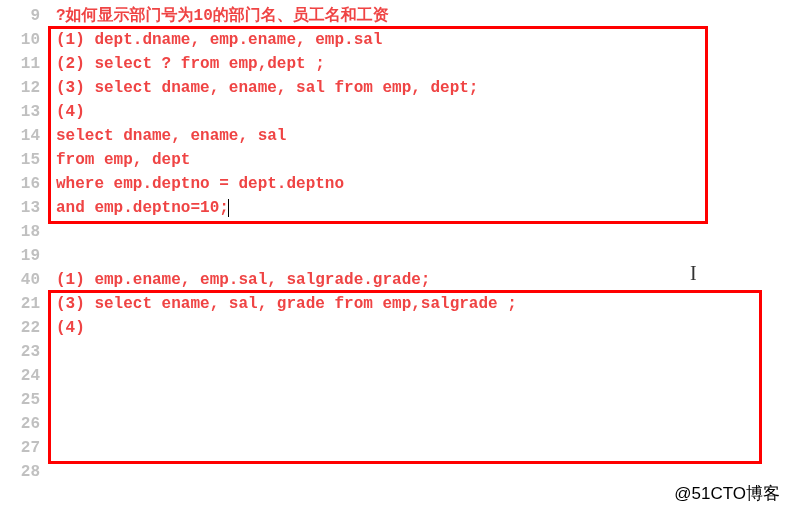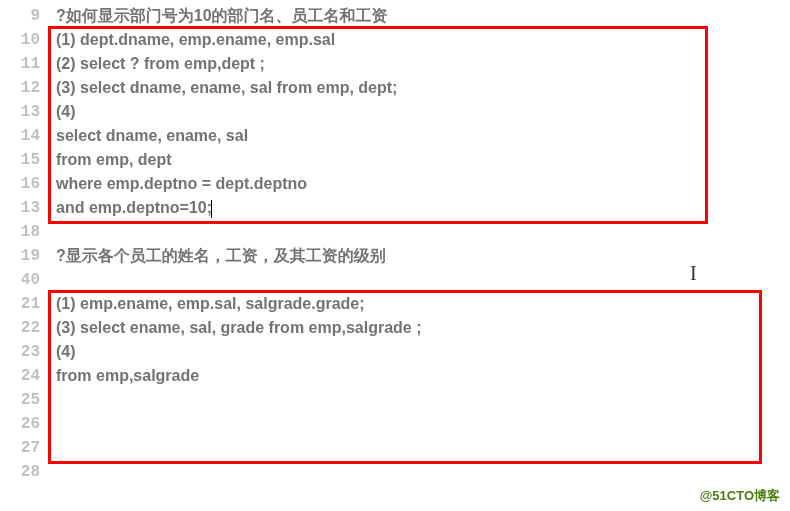--- a/index.html
+++ b/index.html
@@ -34,22 +34,22 @@
       font-weight: bold;
       font-size: 16px;
     }
     .code {
       flex: 1;
       position: relative;
     }
     .line {
       height: 24px;
       line-height: 24px;
-      color: #737373;
-      font-family: Liberation Sans, sans-serif;
+      color: #ef4444;
+      font-family: Liberation Mono, monospace;
       font-weight: bold;
       white-space: pre;
       padding-left: 8px;
       position: relative;
     }
     .box1 {
       position: absolute;
       border: 3px solid #ff0000;
       left: 48px;
       top: 26px;
@@ -80,24 +80,24 @@
       top: 262px;
       font-size: 20px;
       color: #333;
       font-family: serif;
       font-weight: normal;
     }
     .watermark {
       position: absolute;
       right: 10px;
       bottom: 6px;
-      color: #4d7c0f;
-      font-size: 13px;
+      color: #000000;
+      font-size: 17px;
       font-family: Arial, sans-serif;
-      font-weight: bold;
+      font-weight: normal;
     }
   </style>
 </head>
 <body>
 
 <div class="editor">
   <div class="gutter">
     <div class="ln">9</div>
     <div class="ln">10</div>
     <div class="ln">11</div>
@@ -123,26 +123,24 @@
     <div class="line">?如何显示部门号为10的部门名、员工名和工资</div>
     <div class="line">(1) dept.dname, emp.ename, emp.sal</div>
     <div class="line">(2) select ? from emp,dept ;</div>
     <div class="line">(3) select dname, ename, sal from emp, dept;</div>
     <div class="line">(4)</div>
     <div class="line">select dname, ename, sal</div>
     <div class="line">from emp, dept</div>
     <div class="line">where emp.deptno = dept.deptno</div>
     <div class="line"><span>and emp.deptno=10;</span><span class="cursor"></span></div>
     <div class="line"></div>
-    <div class="line">?显示各个员工的姓名，工资，及其工资的级别</div>
     <div class="line"></div>
     <div class="line">(1) emp.ename, emp.sal, salgrade.grade;</div>
     <div class="line">(3) select ename, sal, grade from emp,salgrade ;</div>
     <div class="line">(4)</div>
-    <div class="line">from emp,salgrade</div>
     <div class="line"></div>
   </div>
 </div>
 
 <div class="box1"></div>
 <div class="box2"></div>
 
 <div class="text-cursor">I</div>
 
 <div class="watermark">@51CTO博客</div>

